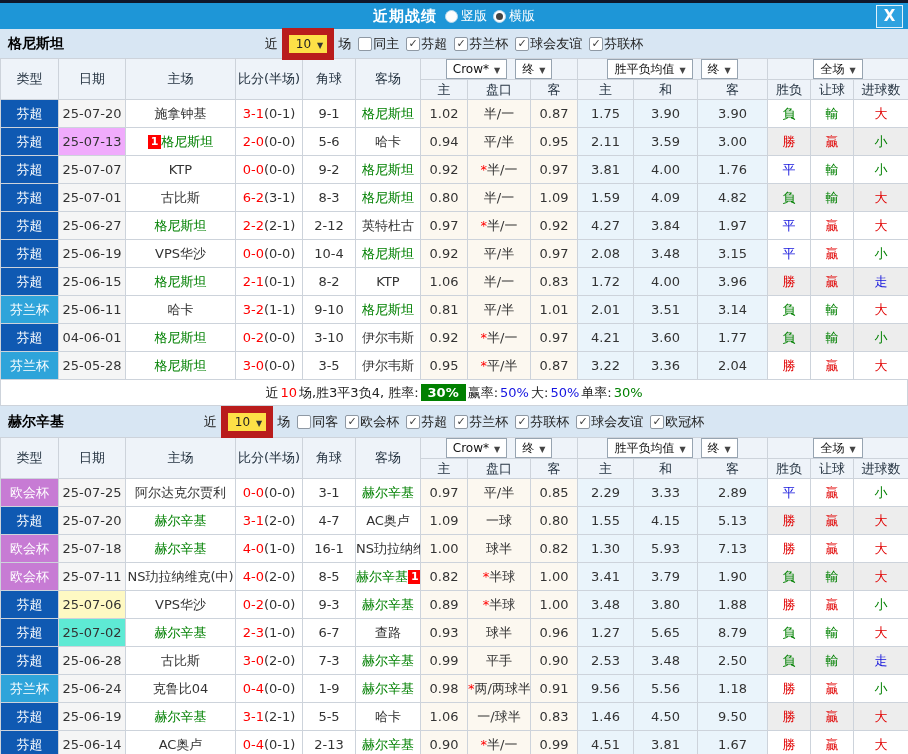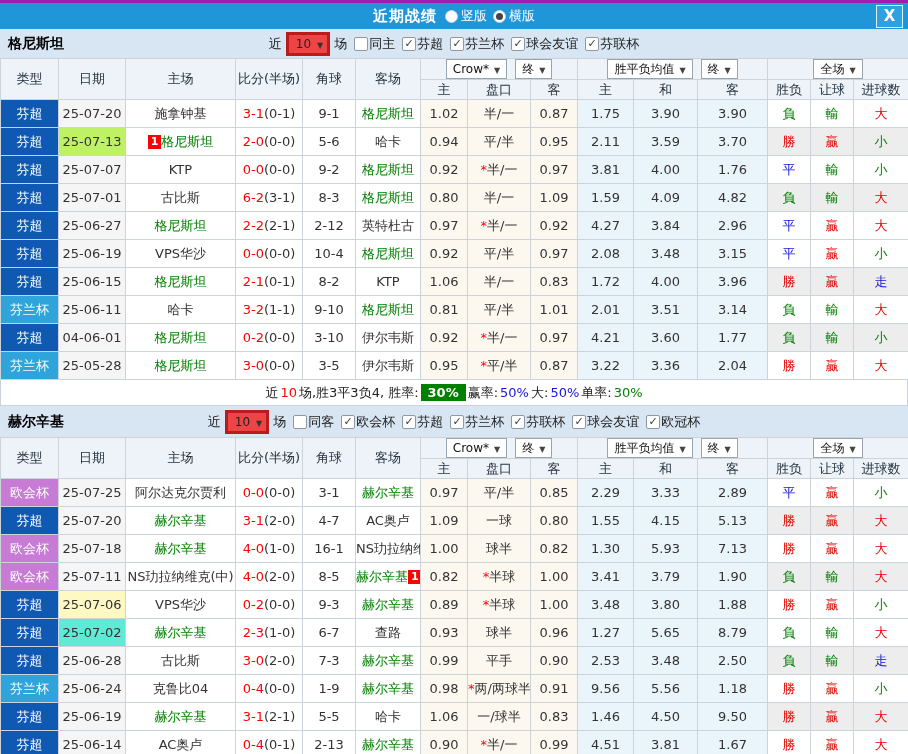--- a/index.html
+++ b/index.html
@@ -1,34 +1,34 @@
 <!DOCTYPE html>
 <html><head>
 <meta charset="utf-8">
 <style>
   html,body{margin:0;padding:0;}
   .wrap{width:908px;height:754px;background:#d8e6f3;position:relative;overflow:hidden;
         font-family:"DejaVu Sans","Liberation Sans",sans-serif;font-size:13px;color:#222;}
   
-  .titlebar{height:26px;background:#1e96d7;border-top:3px solid #a21caf;position:relative;
+  .titlebar{height:26px;background:#1e96d7;border-top:3px solid #0f172a;position:relative;
             display:flex;align-items:center;justify-content:center;color:#fff;}
   .ttl{font-weight:bold;font-size:15px;letter-spacing:1px;}
   .radio-group{display:flex;align-items:center;margin-left:2px;}
   .rd{width:11px;height:11px;border-radius:50%;background:#fdfdfd;border:1px solid #b9d9ec;
       display:inline-block;margin:0 3px 0 6px;position:relative;cursor:pointer;}
   .rd.sel::after{content:"";position:absolute;left:2px;top:2px;width:7px;height:7px;border-radius:50%;background:#444;}
   .rlabel{font-size:13px;color:#fff;}
   .closebtn{position:absolute;right:5px;top:2px;width:25px;height:21px;border:1px solid rgba(255,255,255,.85);
             background:#2da2e0;color:#fff;font-weight:bold;font-size:15px;line-height:20px;text-align:center;cursor:pointer;}
   
   .filterbar{height:29px;display:flex;align-items:center;position:relative;}
   .filterbar.f2{height:31px;}
   .team{position:absolute;left:8px;font-weight:bold;font-size:14px;color:#000;}
   .fcontrols{margin:0 auto;display:flex;align-items:center;}
-  .sel-box{display:inline-block;border:3px solid #b91c1c;background:#ef4444;height:18px;line-height:18px;
+  .sel-box{display:inline-block;border:7px solid #b91c1c;background:#fde047;height:18px;line-height:18px;
            padding:0 4px 0 7px;margin:0 4px;font-size:12px;cursor:pointer;}
   .sel-box .arr{font-size:8px;color:#333;margin-left:6px;}
   .cb{width:12px;height:12px;border:1px solid #8f99a4;background:#fff;display:inline-block;
       margin:0 1px 0 7px;font-size:11px;line-height:11px;text-align:center;color:#3a3a3a;
       vertical-align:-2px;cursor:pointer;border-radius:2px;}
   
   table{border-collapse:collapse;table-layout:fixed;width:908px;background:#fff;font-size:13px;}
   th,td{border:1px solid #cdd3db;padding:0;overflow:hidden;white-space:nowrap;text-align:center;}
   th{background:#eef3f9;font-weight:normal;color:#253341;height:19px;font-size:13px;}
   tr.ddrow th{height:20px;}
@@ -147,31 +147,31 @@
               <td class="bg-blue">3.90</td>
               <td class="bg-blue">3.90</td>
               <td class="res" style="color: rgb(0, 128, 0);">負</td>
               <td class="res" style="color: rgb(0, 128, 0);">輸</td>
               <td class="res" style="color: rgb(225, 0, 0);">大</td>
             </tr>
             <tr class="shaded">
               <td class="type">
                 <span class="tbadge" style="background: rgb(15, 89, 178);">芬超</span>
               </td>
-              <td style="background: #bef264;">25-07-13</td>
+              <td style="background: #f0abfc;">25-07-13</td>
               <td><span class="num-badge">1</span><span class="hl">格尼斯坦</span></td>
               <td><span class="score">2-0</span><span class="half">(0-0)</span></td>
               <td>5-6</td>
               <td><span>哈卡</span></td>
               <td class="bg-cream">0.94</td>
               <td class="bg-cream">平/半</td>
               <td class="bg-cream">0.95</td>
               <td class="bg-blue">2.11</td>
               <td class="bg-blue">3.59</td>
-              <td class="bg-blue">3.70</td>
+              <td class="bg-blue">3.00</td>
               <td class="res" style="color: rgb(225, 0, 0);">勝</td>
               <td class="res" style="color: rgb(225, 0, 0);">贏</td>
               <td class="res" style="color: rgb(0, 128, 0);">小</td>
             </tr>
             <tr>
               <td class="type">
                 <span class="tbadge" style="background: rgb(15, 89, 178);">芬超</span>
               </td>
               <td style="background: rgb(245, 245, 245);">25-07-07</td>
               <td><span>KTP</span></td>
@@ -214,21 +214,21 @@
               <td style="background: rgb(245, 245, 245);">25-06-27</td>
               <td><span class="hl">格尼斯坦</span></td>
               <td><span class="score">2-2</span><span class="half">(2-1)</span></td>
               <td>2-12</td>
               <td><span>英特杜古</span></td>
               <td class="bg-cream">0.97</td>
               <td class="bg-cream"><span class="star">*</span><span>半/一</span></td>
               <td class="bg-cream">0.92</td>
               <td class="bg-blue">4.27</td>
               <td class="bg-blue">3.84</td>
-              <td class="bg-blue">2.96</td>
+              <td class="bg-blue">1.97</td>
               <td class="res" style="color: rgb(20, 20, 220);">平</td>
               <td class="res" style="color: rgb(225, 0, 0);">贏</td>
               <td class="res" style="color: rgb(225, 0, 0);">大</td>
             </tr>
             <tr>
               <td class="type">
                 <span class="tbadge" style="background: rgb(15, 89, 178);">芬超</span>
               </td>
               <td style="background: rgb(245, 245, 245);">25-06-19</td>
               <td><span>VPS华沙</span></td>

